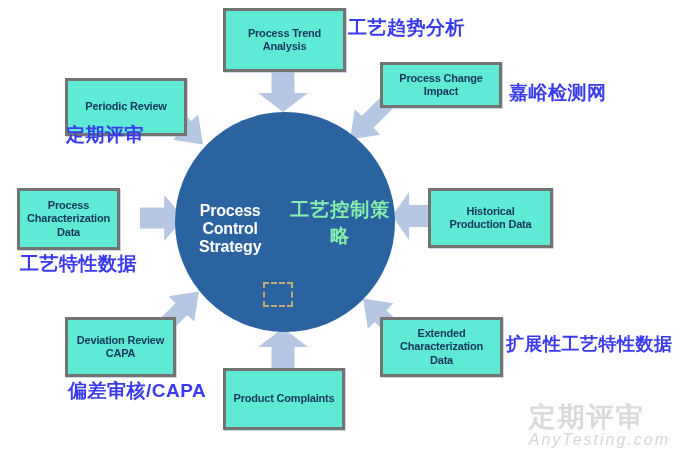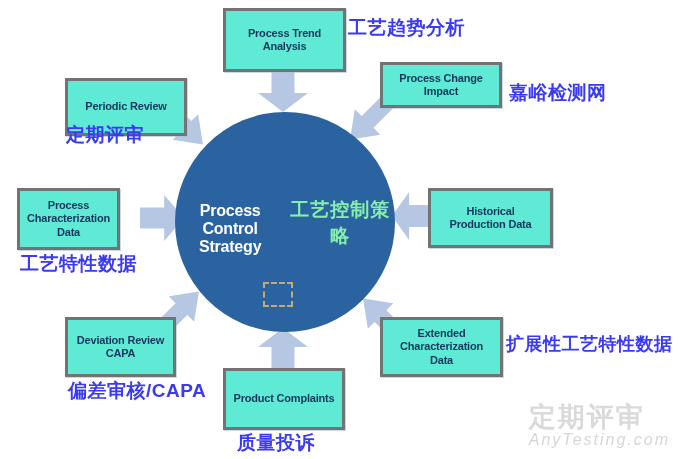--- a/index.html
+++ b/index.html
@@ -126,20 +126,19 @@
   <div class="node" id="n7">
     <span>Product Complaints</span>
   </div>
 
   <div class="cn-label" id="cn1">定期评审</div>
   <div class="cn-label" id="cn0">工艺趋势分析</div>
   <div class="cn-label" id="cn2">嘉峪检测网</div>
   <div class="cn-label" id="cn3">工艺特性数据</div>
   <div class="cn-label" id="cn5">偏差审核/CAPA</div>
   <div class="cn-label" id="cn6">扩展性工艺特性数据</div>
-  <div class="cn-label" id="cn7">质量投诉</div>
 
   <div class="wm">
     <div class="wm-cn">定期评审</div>
     <div class="wm-en">AnyTesting.com</div>
   </div>
 
 </div>
 
 </body></html>

